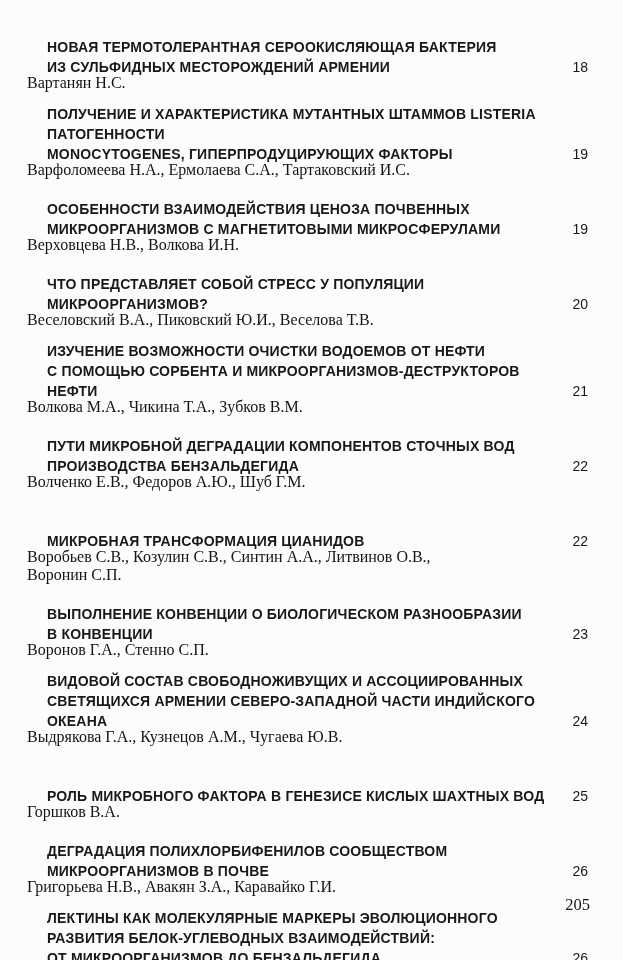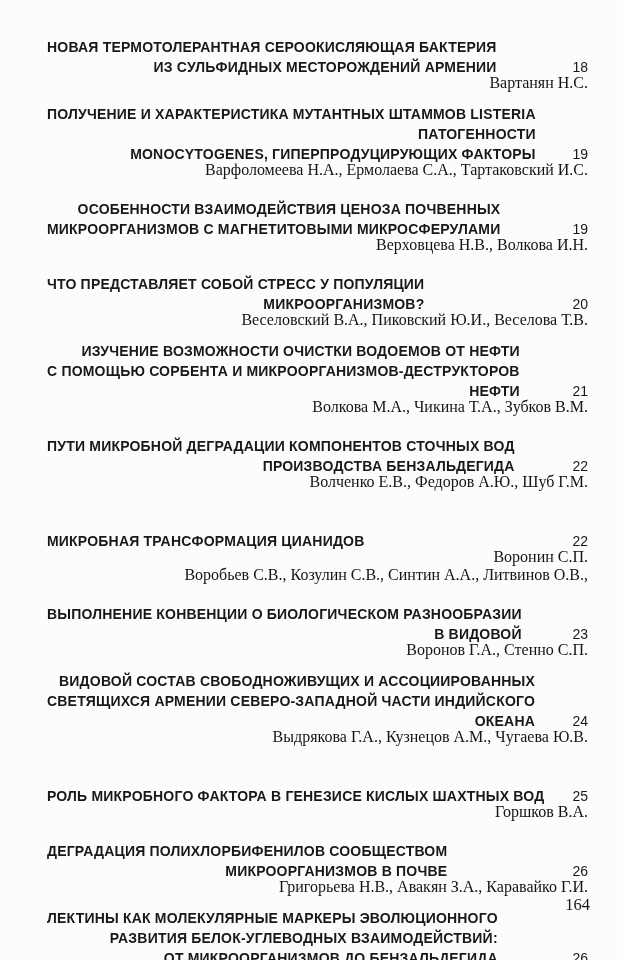--- a/index.html
+++ b/index.html
@@ -11,21 +11,20 @@
     position: relative;
     width: 623px;
     height: 960px;
     margin: 0 auto;
     background: #fcfcfa;
     box-sizing: border-box;
     padding: 29px 35px 0 27px;
     overflow: hidden;
     font-family: "Liberation Serif", serif;
     color: #161616;
-    text-align: right;
   }
   .entries {
     width: 100%;
   }
   .entry {
     margin-bottom: 12px;
   }
   .entry-row {
     display: flex;
     align-items: flex-end;
@@ -159,30 +158,30 @@
   </div>
 
   <div class="entry">
     <div class="entry-row">
       <div class="title">
             <div class="tline">МИКРОБНАЯ ТРАНСФОРМАЦИЯ ЦИАНИДОВ</div>
           </div>
       <div class="pnum">22</div>
     </div>
     <div class="authors">
+          <div class="aline">Воробьев С.В., Козулин С.В., Синтин А.А., Литвинов О.В.,</div>
           <div class="aline">Воронин С.П.</div>
-          <div class="aline">Воробьев С.В., Козулин С.В., Синтин А.А., Литвинов О.В.,</div>
         </div>
   </div>
 
   <div class="entry">
     <div class="entry-row">
       <div class="title">
             <div class="tline">ВЫПОЛНЕНИЕ КОНВЕНЦИИ О БИОЛОГИЧЕСКОМ РАЗНООБРАЗИИ</div>
-            <div class="tline">В ВИДОВОЙ</div>
+            <div class="tline">В КОНВЕНЦИИ</div>
           </div>
       <div class="pnum">23</div>
     </div>
     <div class="authors">
           <div class="aline">Воронов Г.А., Стенно С.П.</div>
         </div>
   </div>
 
   <div class="entry">
     <div class="entry-row">
@@ -230,14 +229,14 @@
             <div class="tline">РАЗВИТИЯ БЕЛОК-УГЛЕВОДНЫХ ВЗАИМОДЕЙСТВИЙ:</div>
             <div class="tline">ОТ МИКРООРГАНИЗМОВ ДО БЕНЗАЛЬДЕГИДА</div>
           </div>
       <div class="pnum">26</div>
     </div>
     <div class="authors">
           <div class="aline">Грудень М.А., Шумова Е.А., Шерстнев В.В.</div>
         </div>
   </div>
 </div>
-  <div class="folio">164</div>
+  <div class="folio">205</div>
 </div>
 
 </body></html>

